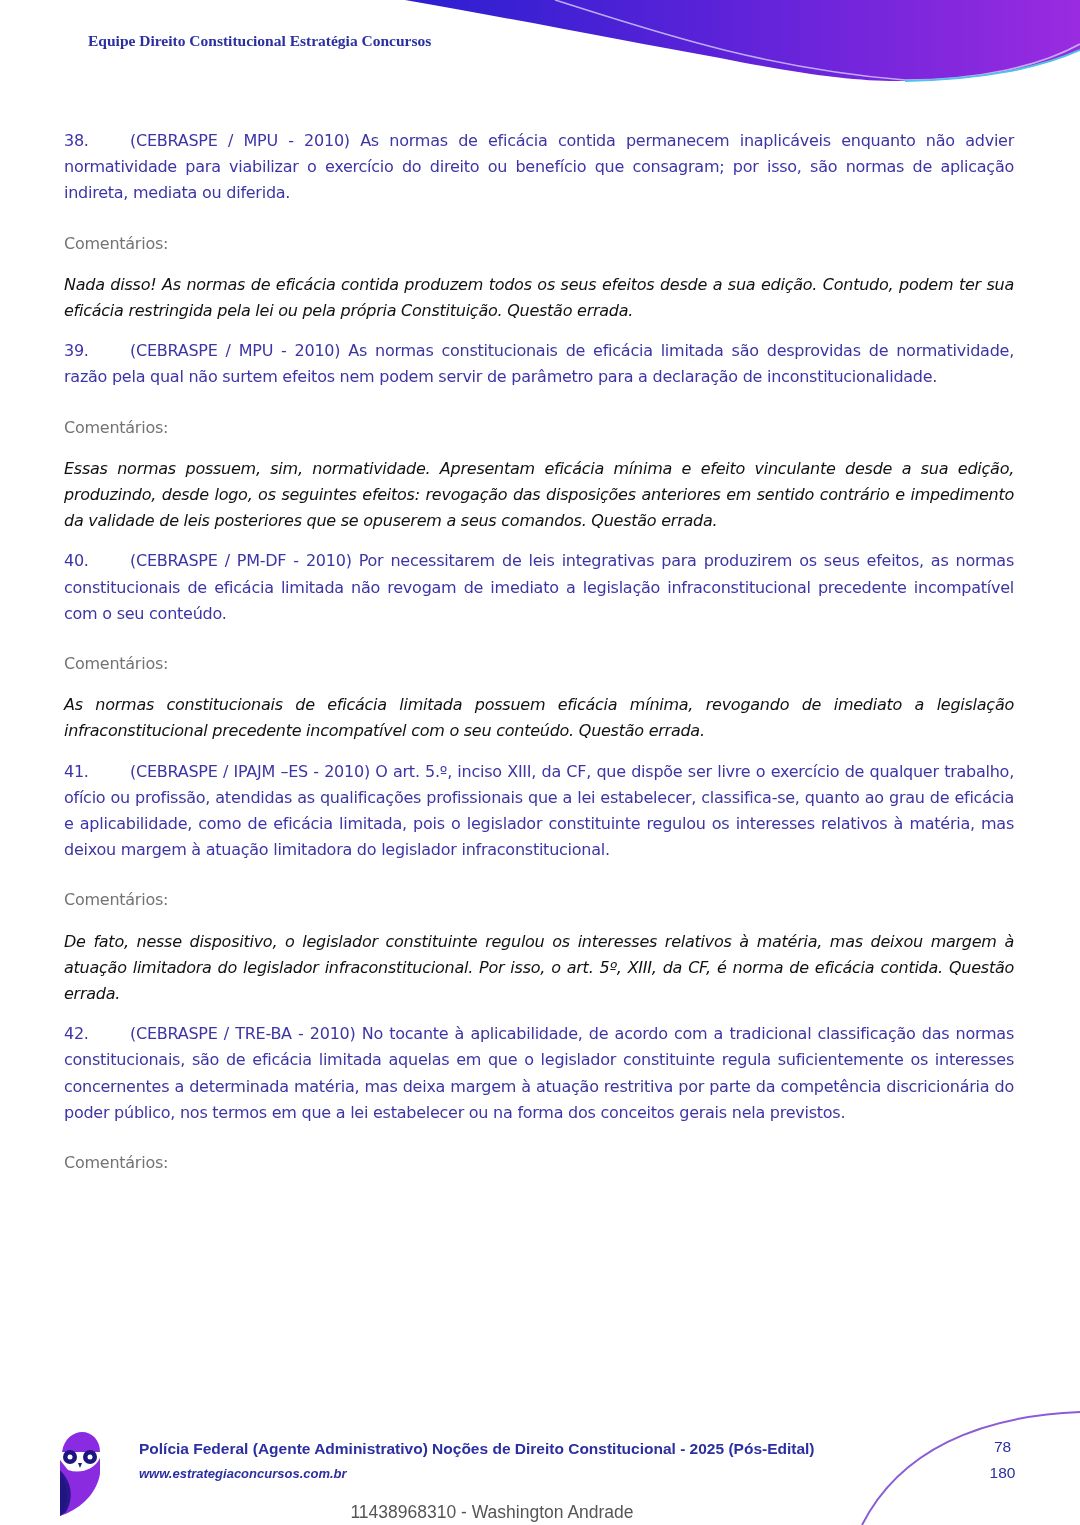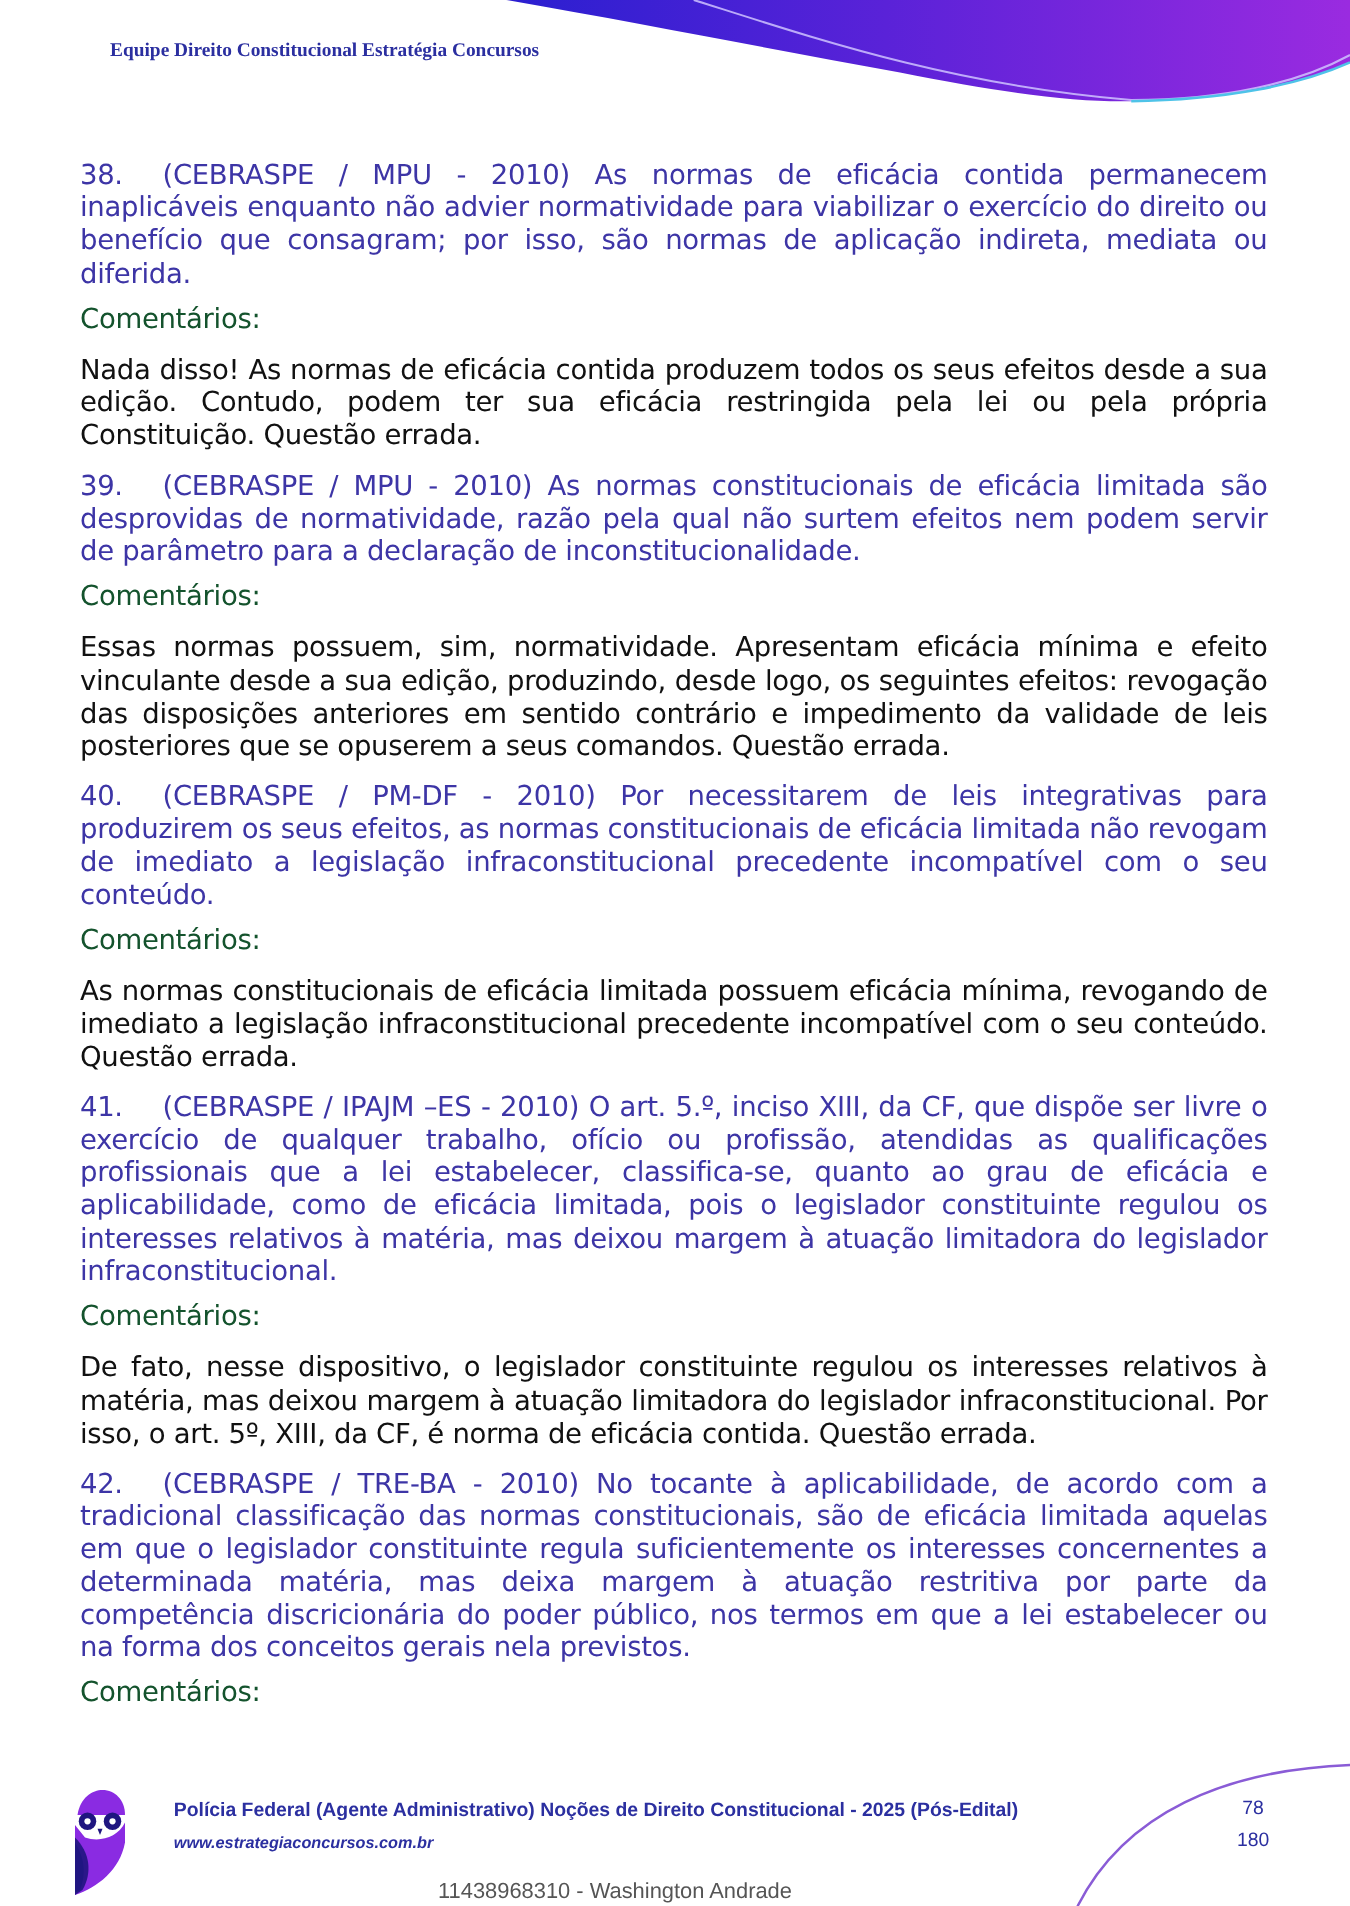--- a/index.html
+++ b/index.html
@@ -29,41 +29,42 @@
       color: #2b2fa0;
       font-size: 15.5px;
       line-height: 26px;
     }
     .content {
       position: absolute;
       left: 64px;
       top: 128px;
       width: 950px;
       font-family: "DejaVu Sans", sans-serif;
-      font-size: 22px;
+      font-size: 16px;
       line-height: 26.2px;
       letter-spacing: -0.25px;
     }
     .question {
       color: #3d35a6;
       text-align: justify;
       margin: 0;
     }
     .question .qnum {
       display: inline-block;
       width: 66px;
     }
     .comment-label {
-      color: #14532d;
-      margin: 10px 0 0 0;
+      color: #737373;
+      margin: 24px 0 0 0;
     }
     .answer {
       color: #111111;
       text-align: justify;
       margin: 15px 0 0 0;
+      font-style: italic;
     }
     .block {
       margin-bottom: 14px;
     }
     .footer {
       position: absolute;
       left: 0;
       top: 1400px;
       width: 1080px;
       height: 125px;

